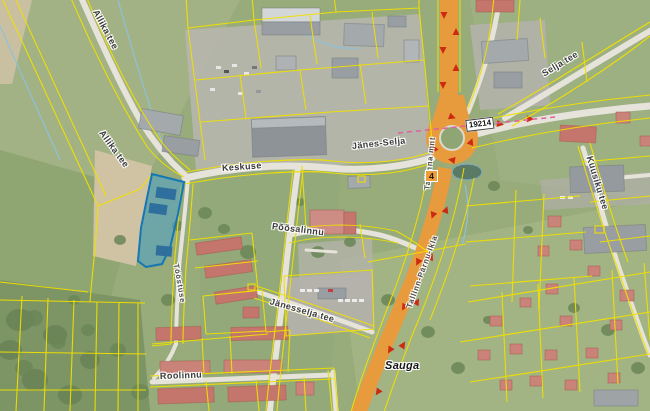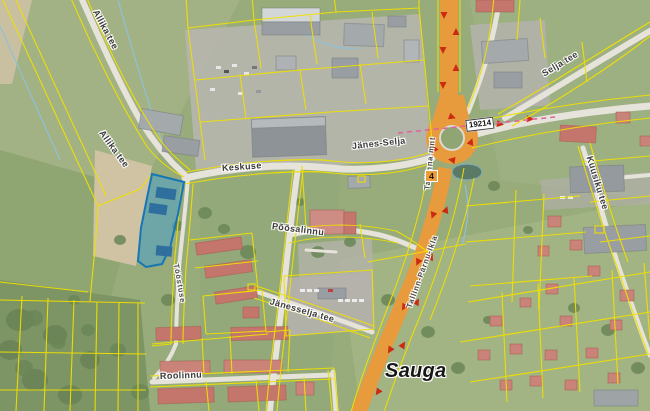--- a/index.html
+++ b/index.html
@@ -6,21 +6,21 @@
   #map{position:relative;width:650px;height:411px;overflow:hidden;
        font-family:"Liberation Sans",sans-serif;background:#97ab7b;}
   #map svg{position:absolute;left:0;top:0;}
   .lbl{position:absolute;white-space:nowrap;font-size:9px;line-height:1;
        font-weight:bold;color:#3b3b3b;letter-spacing:.4px;
        transform-origin:0 50%;
        text-shadow:-1px -1px 0 rgba(255,255,255,.95),1px -1px 0 rgba(255,255,255,.95),
                    -1px 1px 0 rgba(255,255,255,.95),1px 1px 0 rgba(255,255,255,.95),
                     0 0 2px #fff;}
   .lbl-sm{font-size:7.5px;letter-spacing:.8px;color:#4a4a4a;}
-  .lbl-place{font-size:20px;font-style:italic;color:#161616;letter-spacing:.3px;}
+  .lbl-place{font-size:11px;font-style:italic;color:#161616;letter-spacing:.3px;}
   .badge{position:absolute;background:#fff;border:1px solid #444;color:#111;
          font-size:8px;font-weight:bold;line-height:1;padding:1px 2px;
          transform-origin:0 50%;box-shadow:0 0 1px #fff;}
   .badge-main{position:absolute;background:#ee9d3c;border:1.5px solid #fff;
          color:#2a1a00;font-size:9px;font-weight:bold;width:11px;height:10px;
          text-align:center;line-height:10px;}
 </style>
 </head>
 <body>
 

